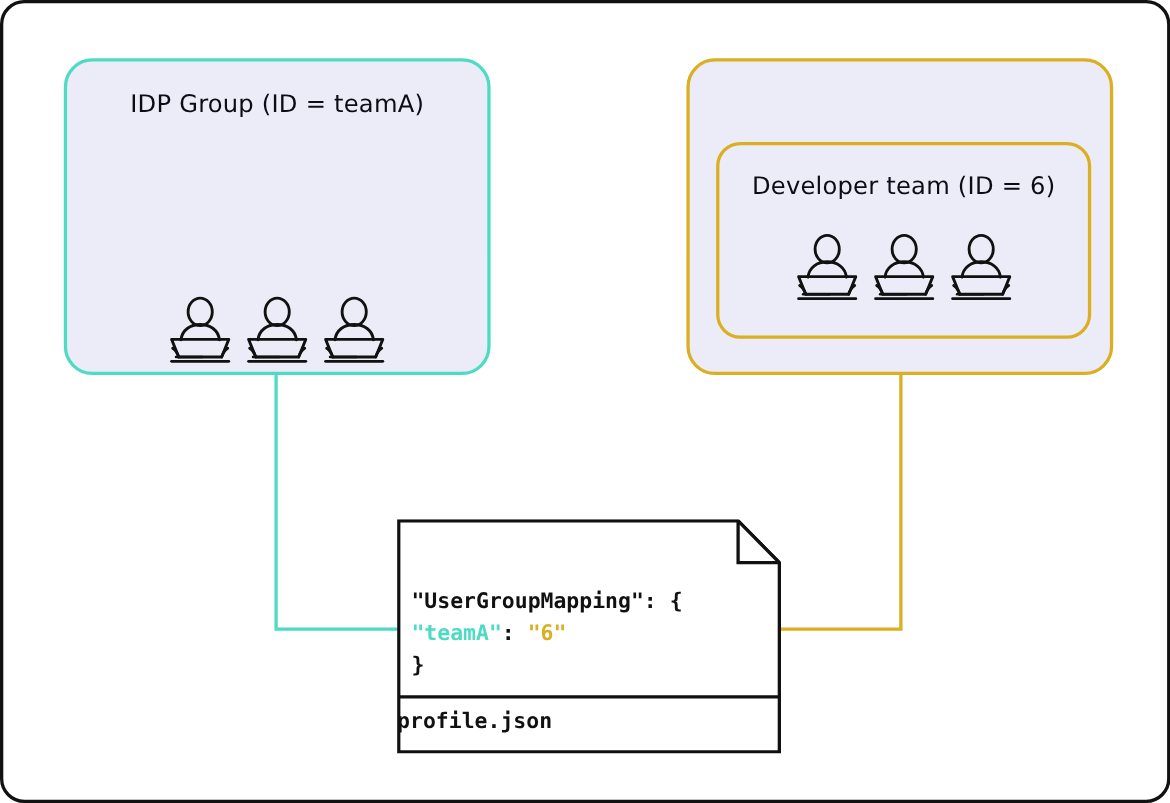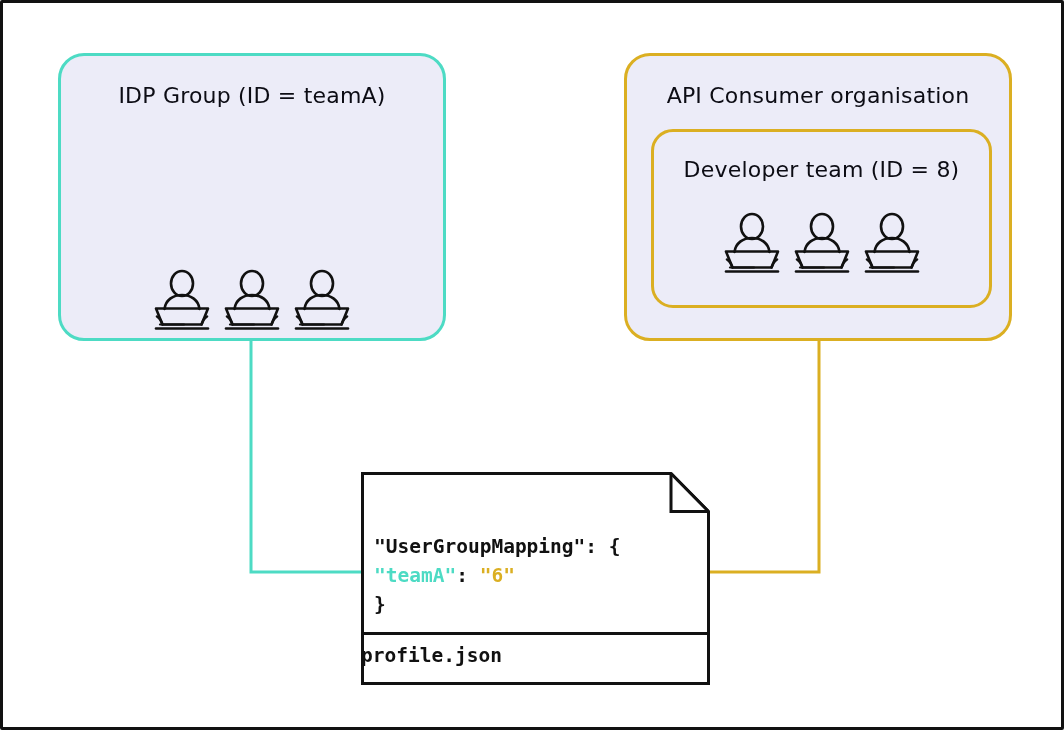--- a/index.html
+++ b/index.html
@@ -9,21 +9,21 @@
   }
   body {
     font-family: "DejaVu Sans", sans-serif;
   }
   #canvas {
     position: relative;
     width: 1064px;
     height: 730px;
     background: #ffffff;
     border: 3px solid #111111;
-    border-radius: 2px;
+    border-radius: 22px;
     box-sizing: border-box;
     overflow: hidden;
   }
   .svg-layer {
     position: absolute;
     left: 0;
     top: 0;
     width: 1064px;
     height: 730px;
     pointer-events: none;
@@ -172,24 +172,23 @@
         <path d="M2,39.5 L54,39.5 L47.5,55.5 L8.5,55.5 Z" fill="none" stroke="#111111" stroke-width="2.6" stroke-linejoin="round"></path>
         <path d="M8.5,55.5 C7,51 5.5,49 3,47.5" fill="none" stroke="#111111" stroke-width="2.6" stroke-linecap="round"></path>
         <path d="M47.5,55.5 C49,51 50.5,49 53,47.5" fill="none" stroke="#111111" stroke-width="2.6" stroke-linecap="round"></path>
         <path d="M2,59.5 L54,59.5" fill="none" stroke="#111111" stroke-width="2.6" stroke-linecap="round"></path>
         <path d="M6,55.5 L30,55.5" fill="none" stroke="#111111" stroke-width="2.2" stroke-linecap="round"></path>
       </svg>
     </div>
   </div>
 
   <div id="api-consumer-box" class="group-box">
-    <div class="box-title">API Consumer organisation</div>
 
     <div id="developer-team-box">
-      <div class="box-title">Developer team (ID = 8)</div>
+      <div class="box-title">Developer team (ID = 6)</div>
 
       <div class="people-row" id="dev-people">
         <svg class="person-icon" width="56" height="62" viewBox="0 0 56 62">
           <ellipse cx="28" cy="14.5" rx="11" ry="12.5" fill="none" stroke="#111111" stroke-width="2.6"></ellipse>
           <path d="M10.5,40 C11.5,31 19,26 28,26 C37,26 44.5,31 45.5,40" fill="none" stroke="#111111" stroke-width="2.6" stroke-linecap="round"></path>
           <path d="M2,39.5 L54,39.5 L47.5,55.5 L8.5,55.5 Z" fill="none" stroke="#111111" stroke-width="2.6" stroke-linejoin="round"></path>
           <path d="M8.5,55.5 C7,51 5.5,49 3,47.5" fill="none" stroke="#111111" stroke-width="2.6" stroke-linecap="round"></path>
           <path d="M47.5,55.5 C49,51 50.5,49 53,47.5" fill="none" stroke="#111111" stroke-width="2.6" stroke-linecap="round"></path>
           <path d="M2,59.5 L54,59.5" fill="none" stroke="#111111" stroke-width="2.6" stroke-linecap="round"></path>
           <path d="M6,55.5 L30,55.5" fill="none" stroke="#111111" stroke-width="2.2" stroke-linecap="round"></path>

